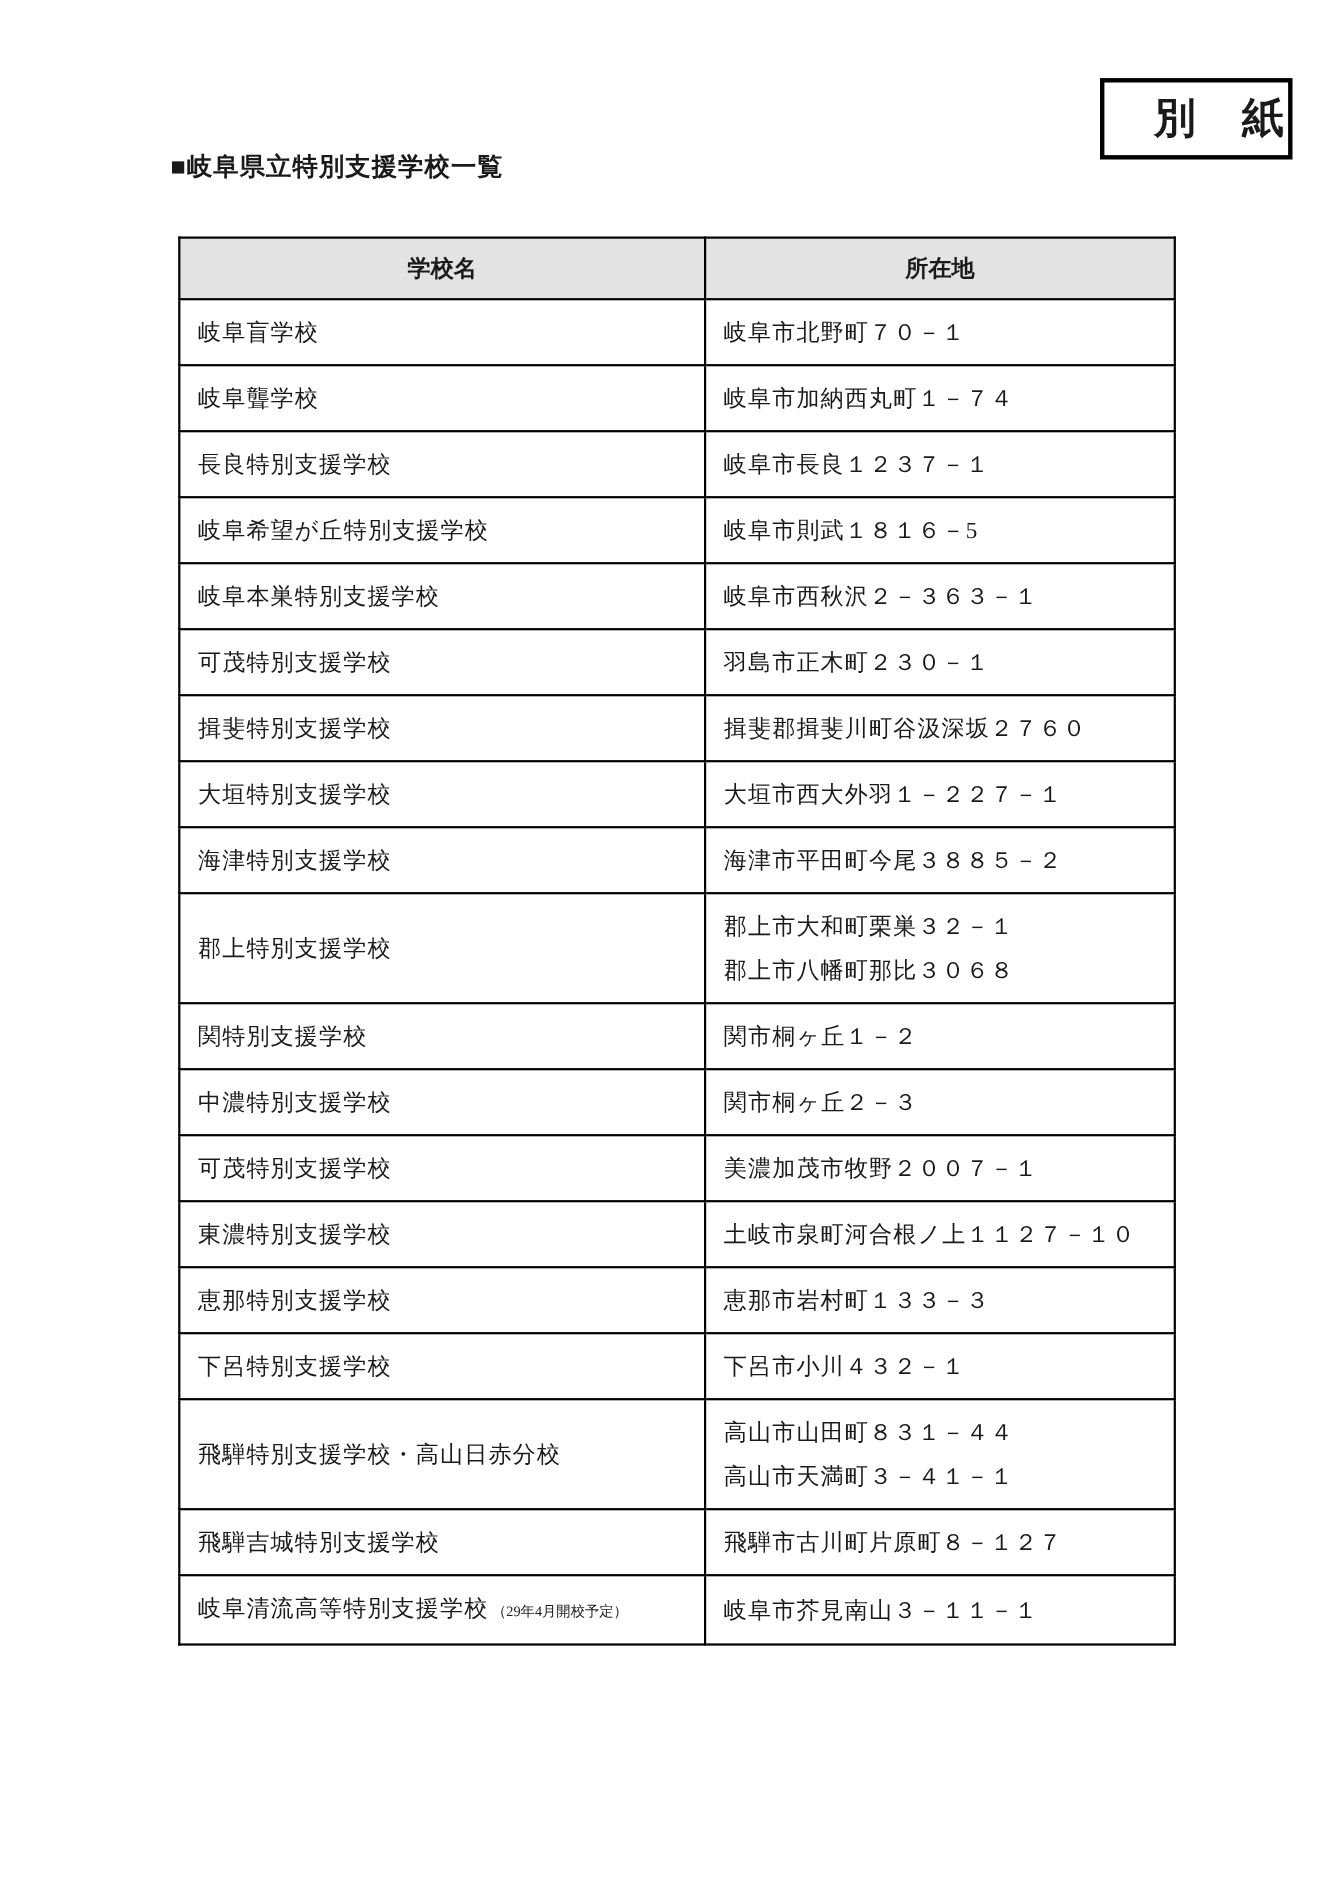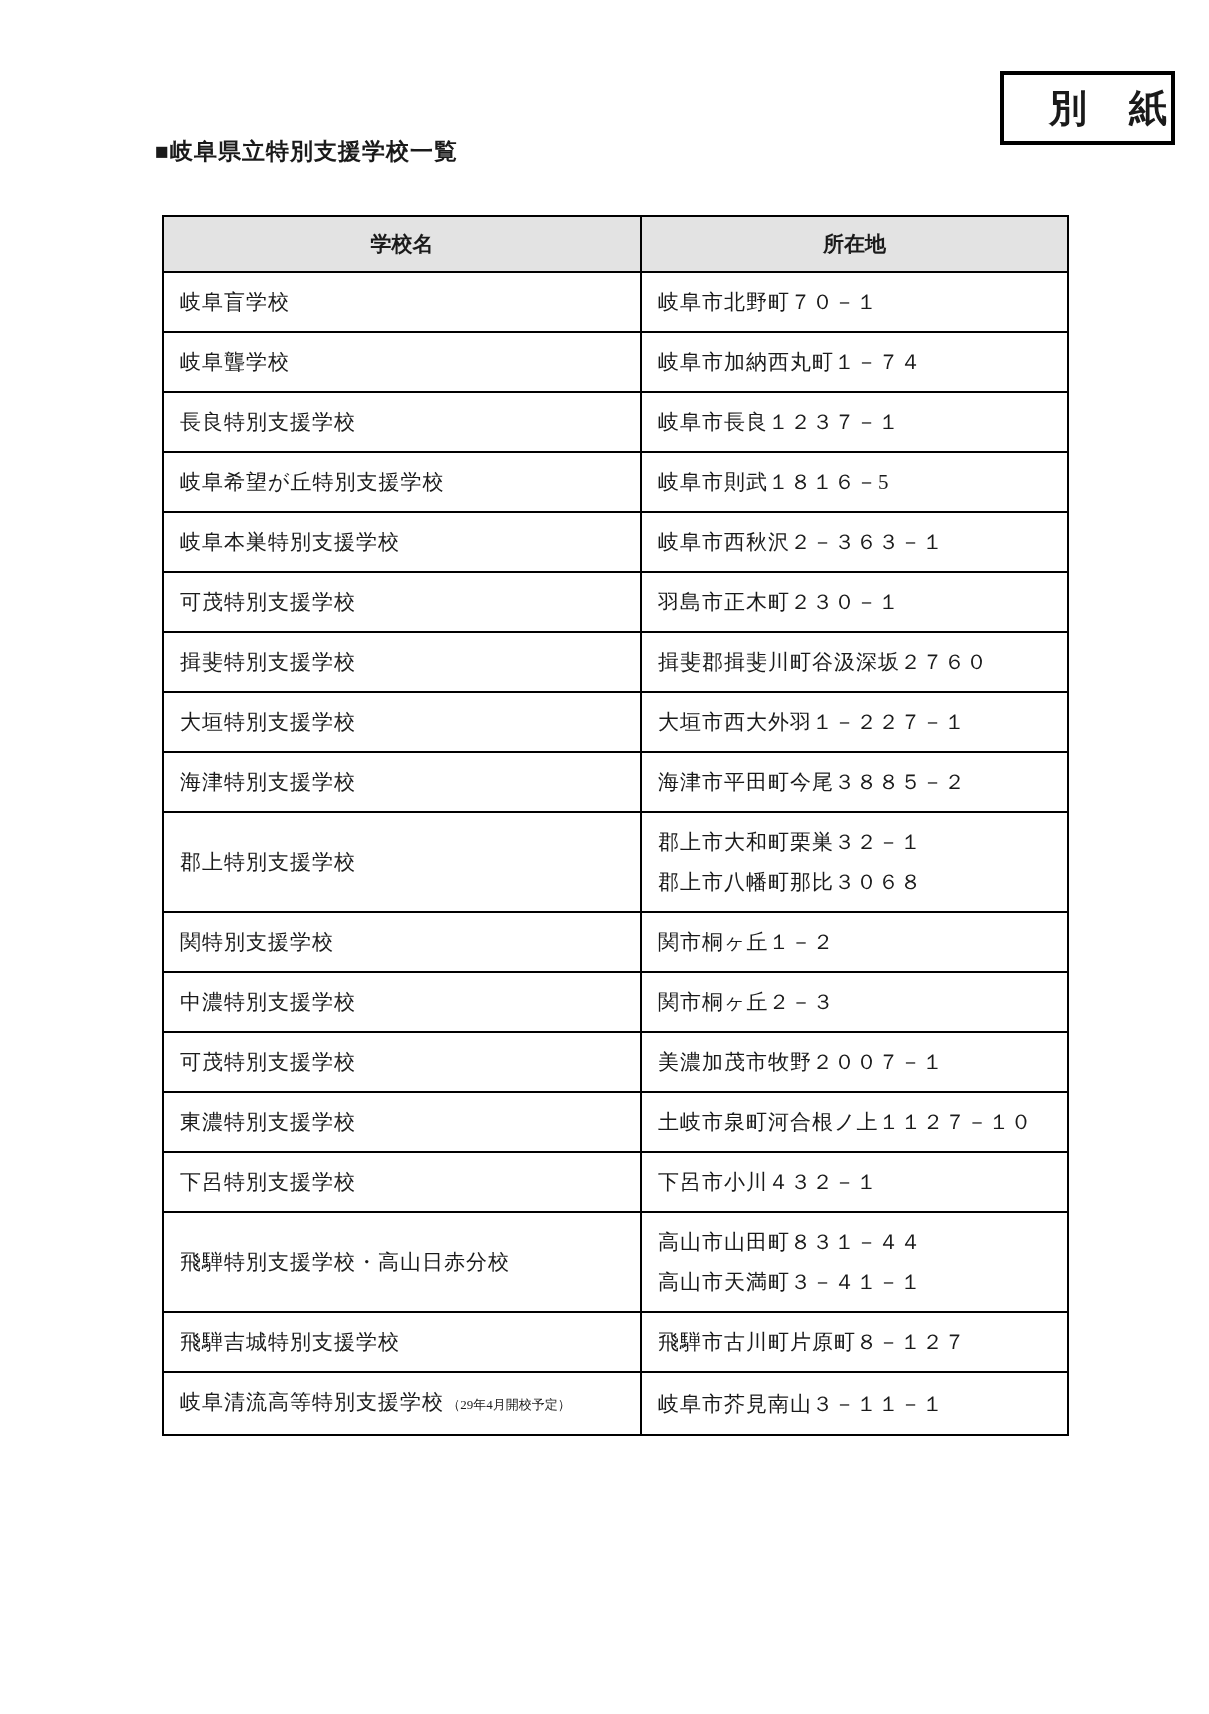--- a/index.html
+++ b/index.html
@@ -186,20 +186,26 @@
             <div class="addr-line">美濃加茂市牧野２００７－１</div>
           </td>
         </tr>
         <tr>
           <td class="cell-school"><span>東濃特別支援学校</span></td>
           <td class="cell-address">
             <div class="addr-line">土岐市泉町河合根ノ上１１２７－１０</div>
           </td>
         </tr>
         <tr>
+          <td class="cell-school"><span>恵那特別支援学校</span></td>
+          <td class="cell-address">
+            <div class="addr-line">恵那市岩村町１３３－３</div>
+          </td>
+        </tr>
+        <tr>
           <td class="cell-school"><span>下呂特別支援学校</span></td>
           <td class="cell-address">
             <div class="addr-line">下呂市小川４３２－１</div>
           </td>
         </tr>
         <tr>
           <td class="cell-school"><span>飛騨特別支援学校・高山日赤分校</span></td>
           <td class="cell-address">
             <div class="addr-line">高山市山田町８３１－４４</div>
             <div class="addr-line">高山市天満町３－４１－１</div>

